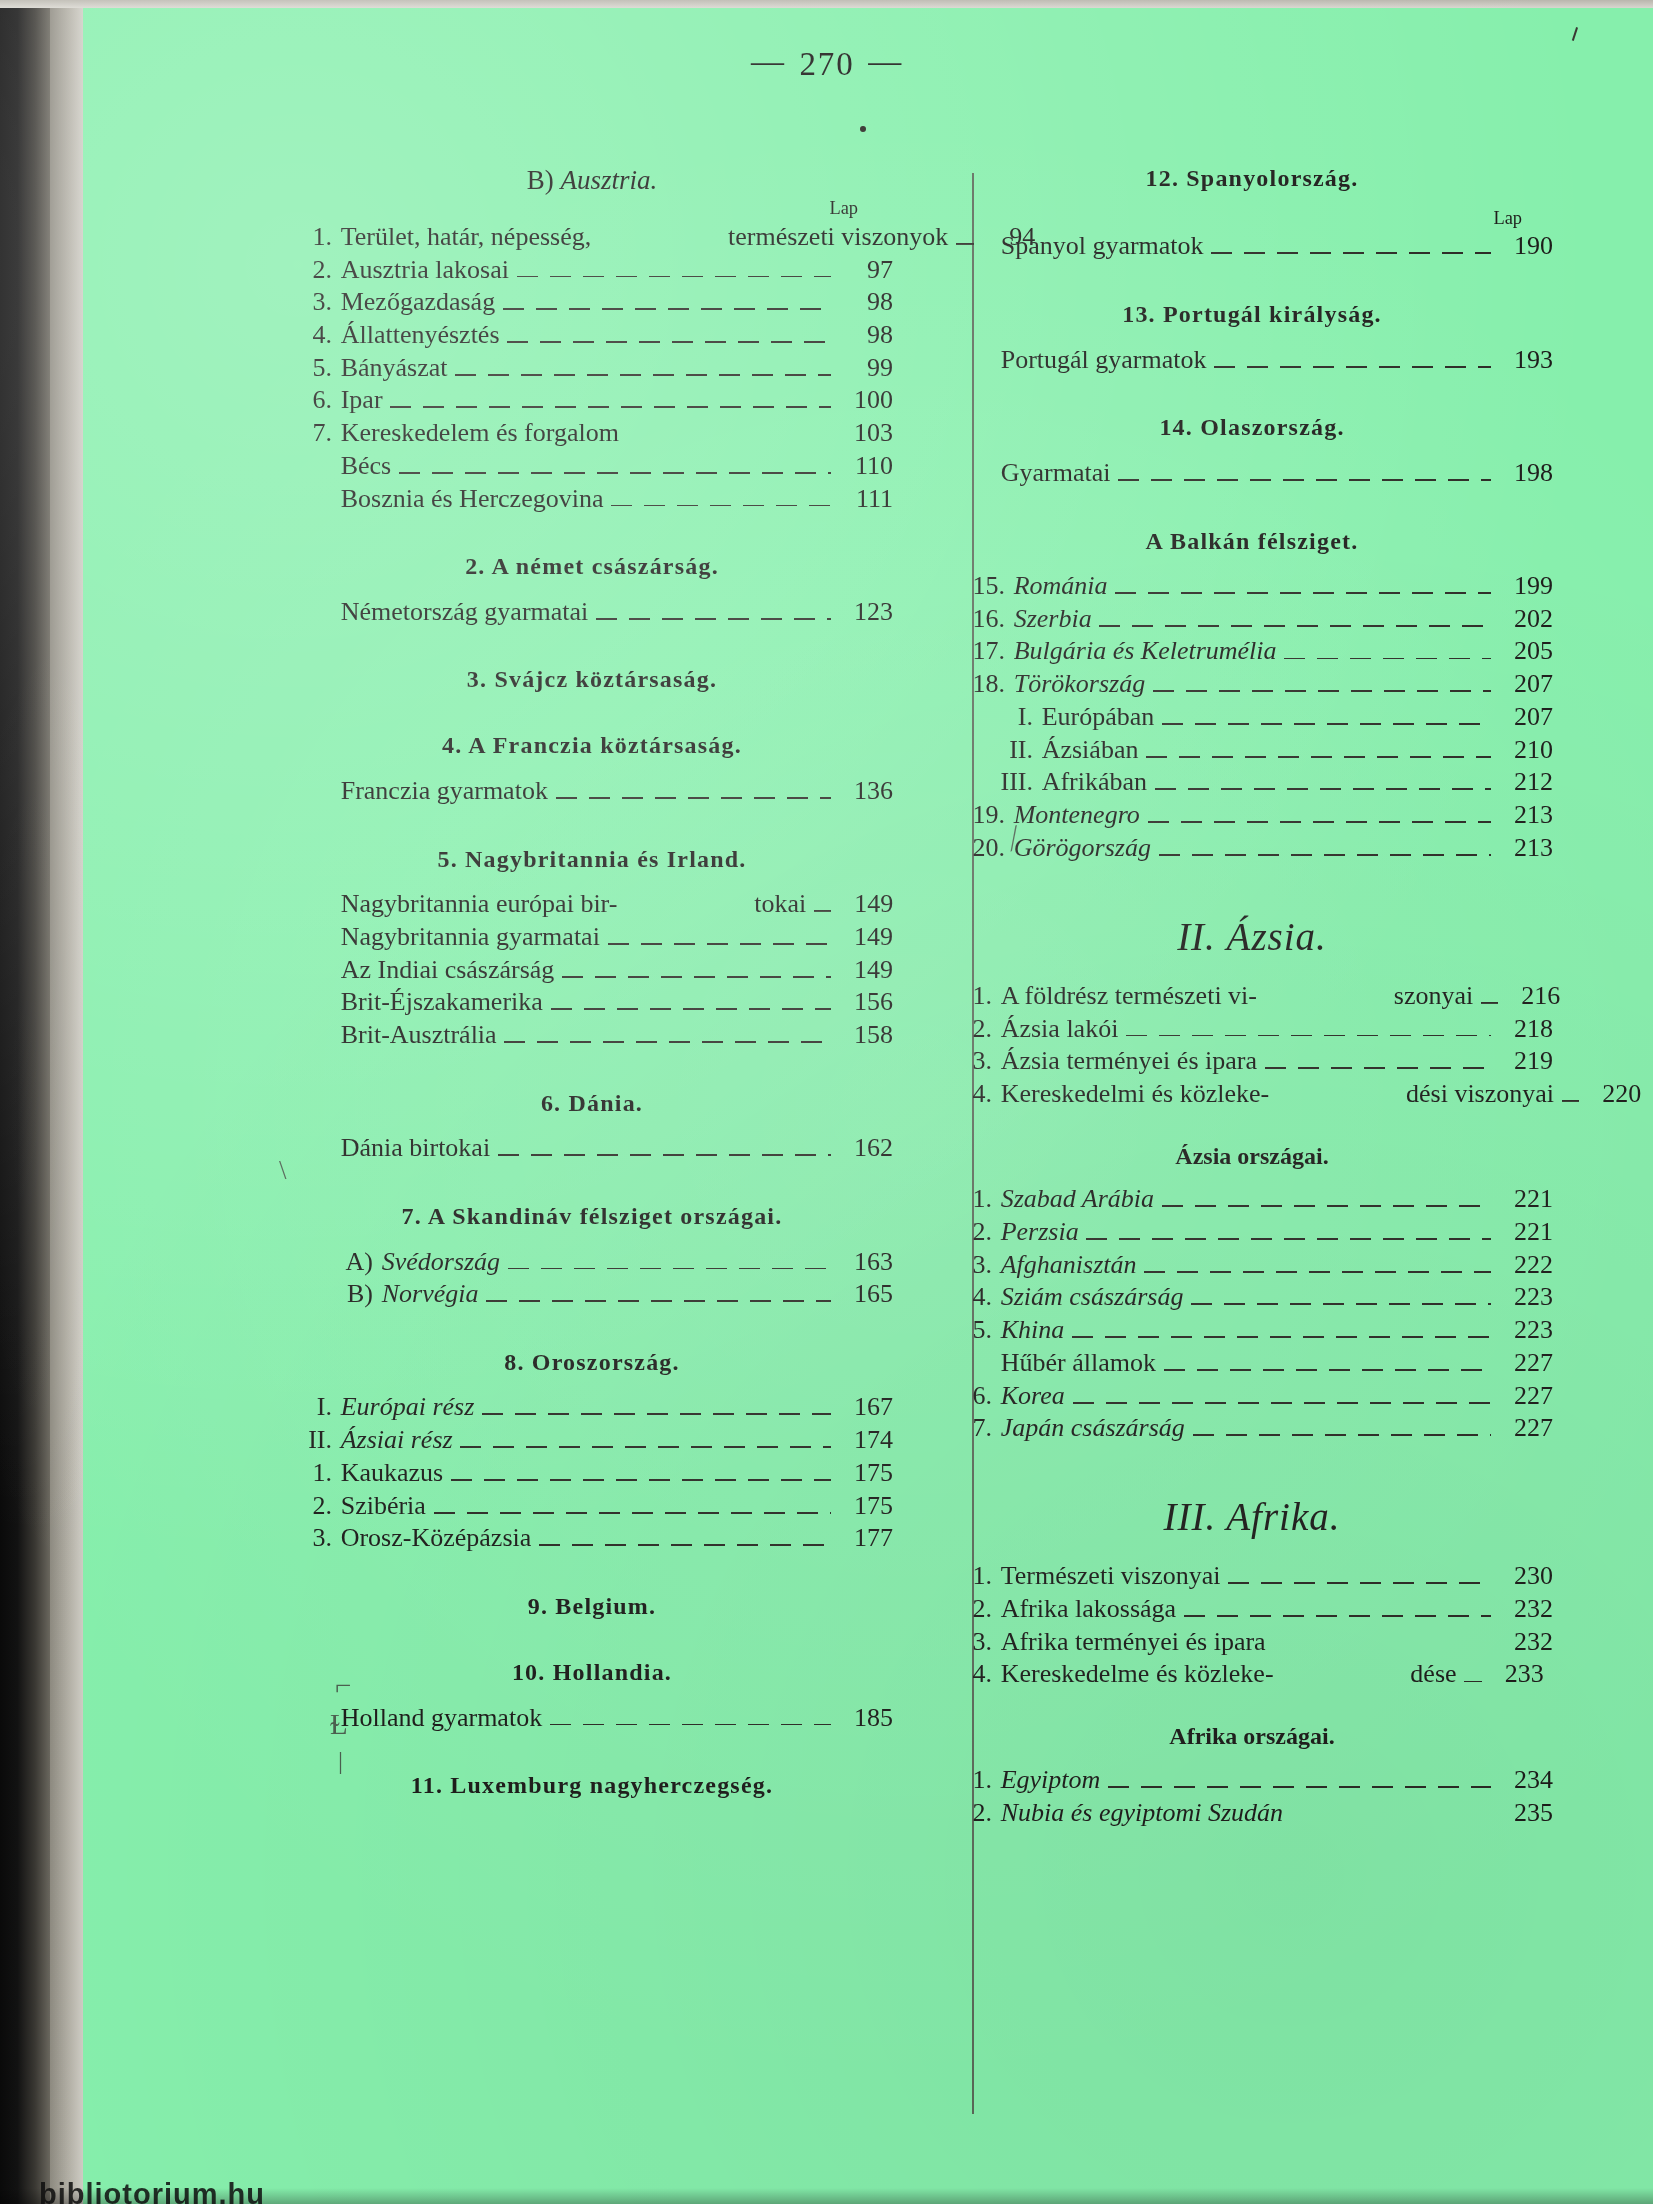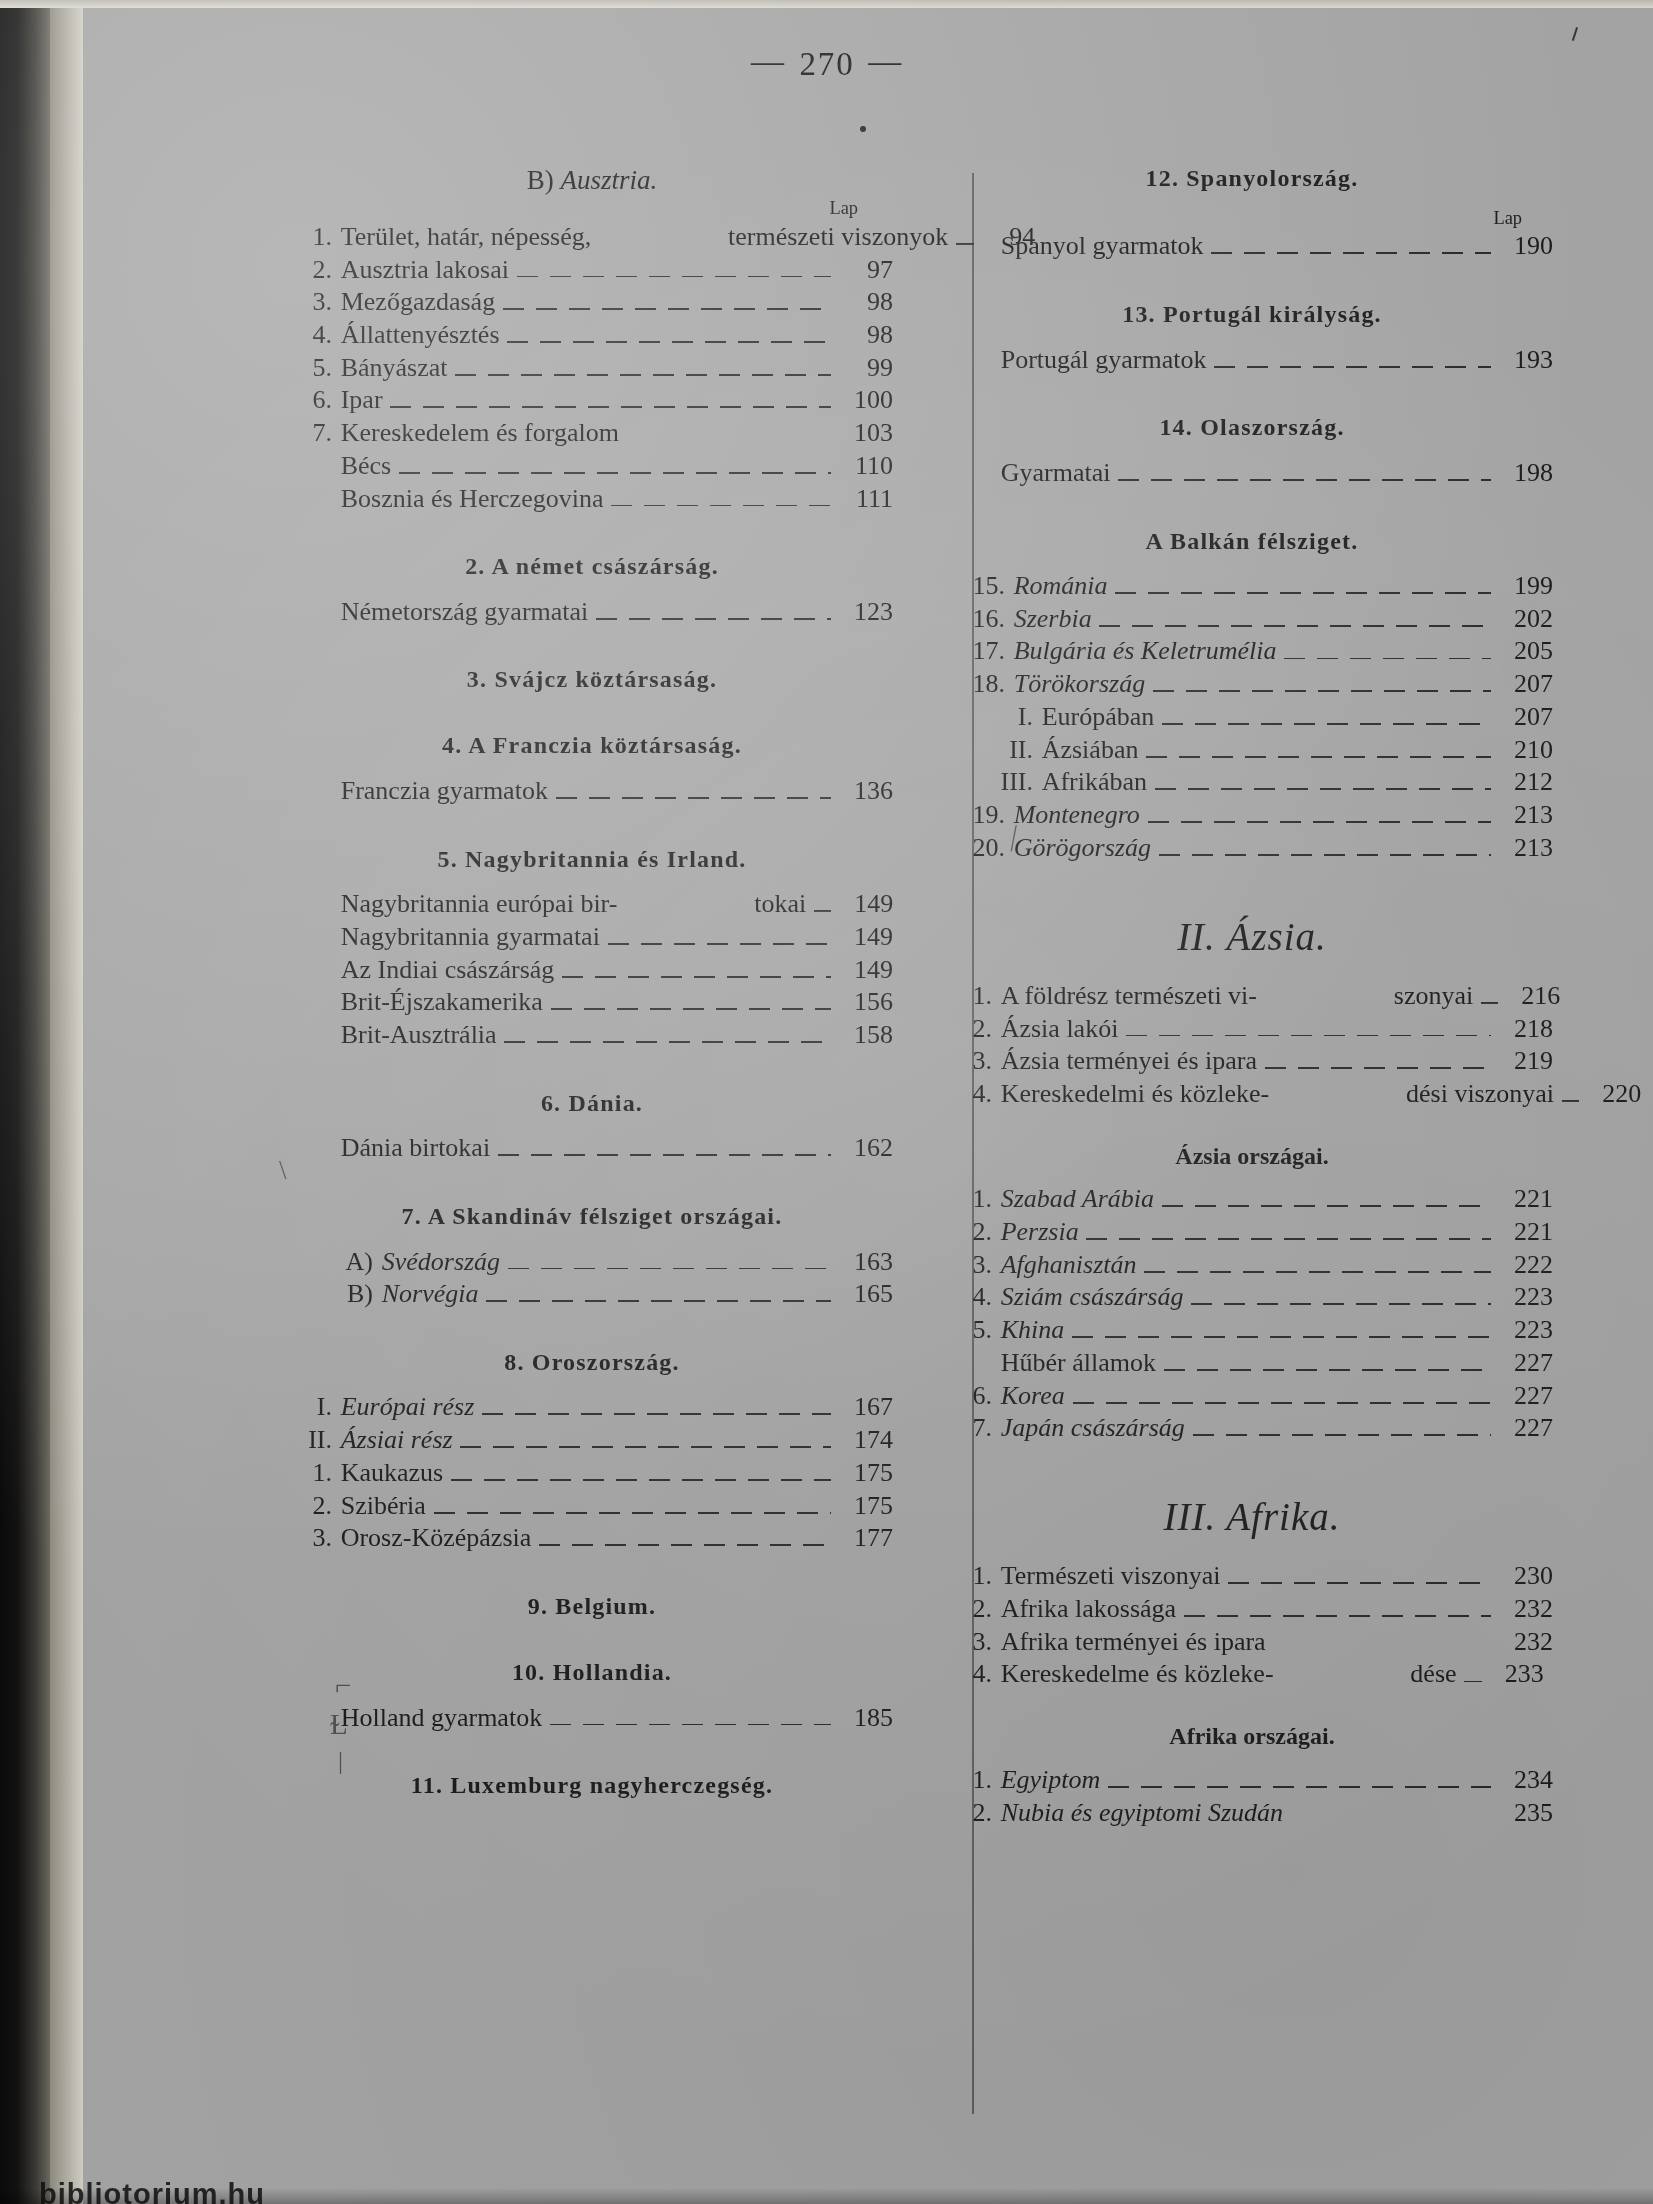--- a/index.html
+++ b/index.html
@@ -4,21 +4,21 @@
 <style>
   html, body {
     margin: 0;
     padding: 0;
     background: #1a1a1a;
   }
   .page {
     position: relative;
     width: 1654px;
     height: 2205px;
-    background: #a3a3a3;
+    background: #86efac;
     overflow: hidden;
     font-family: "Liberation Serif", serif;
     color: #1b1a18;
   }
   
   .binding {
     position: absolute;
     left: 0; top: 0;
     width: 50px; height: 100%;
     background: linear-gradient(90deg,#0a0a0a 0%, #121212 35%, #3a3833 70%, #6a675e 100%);

